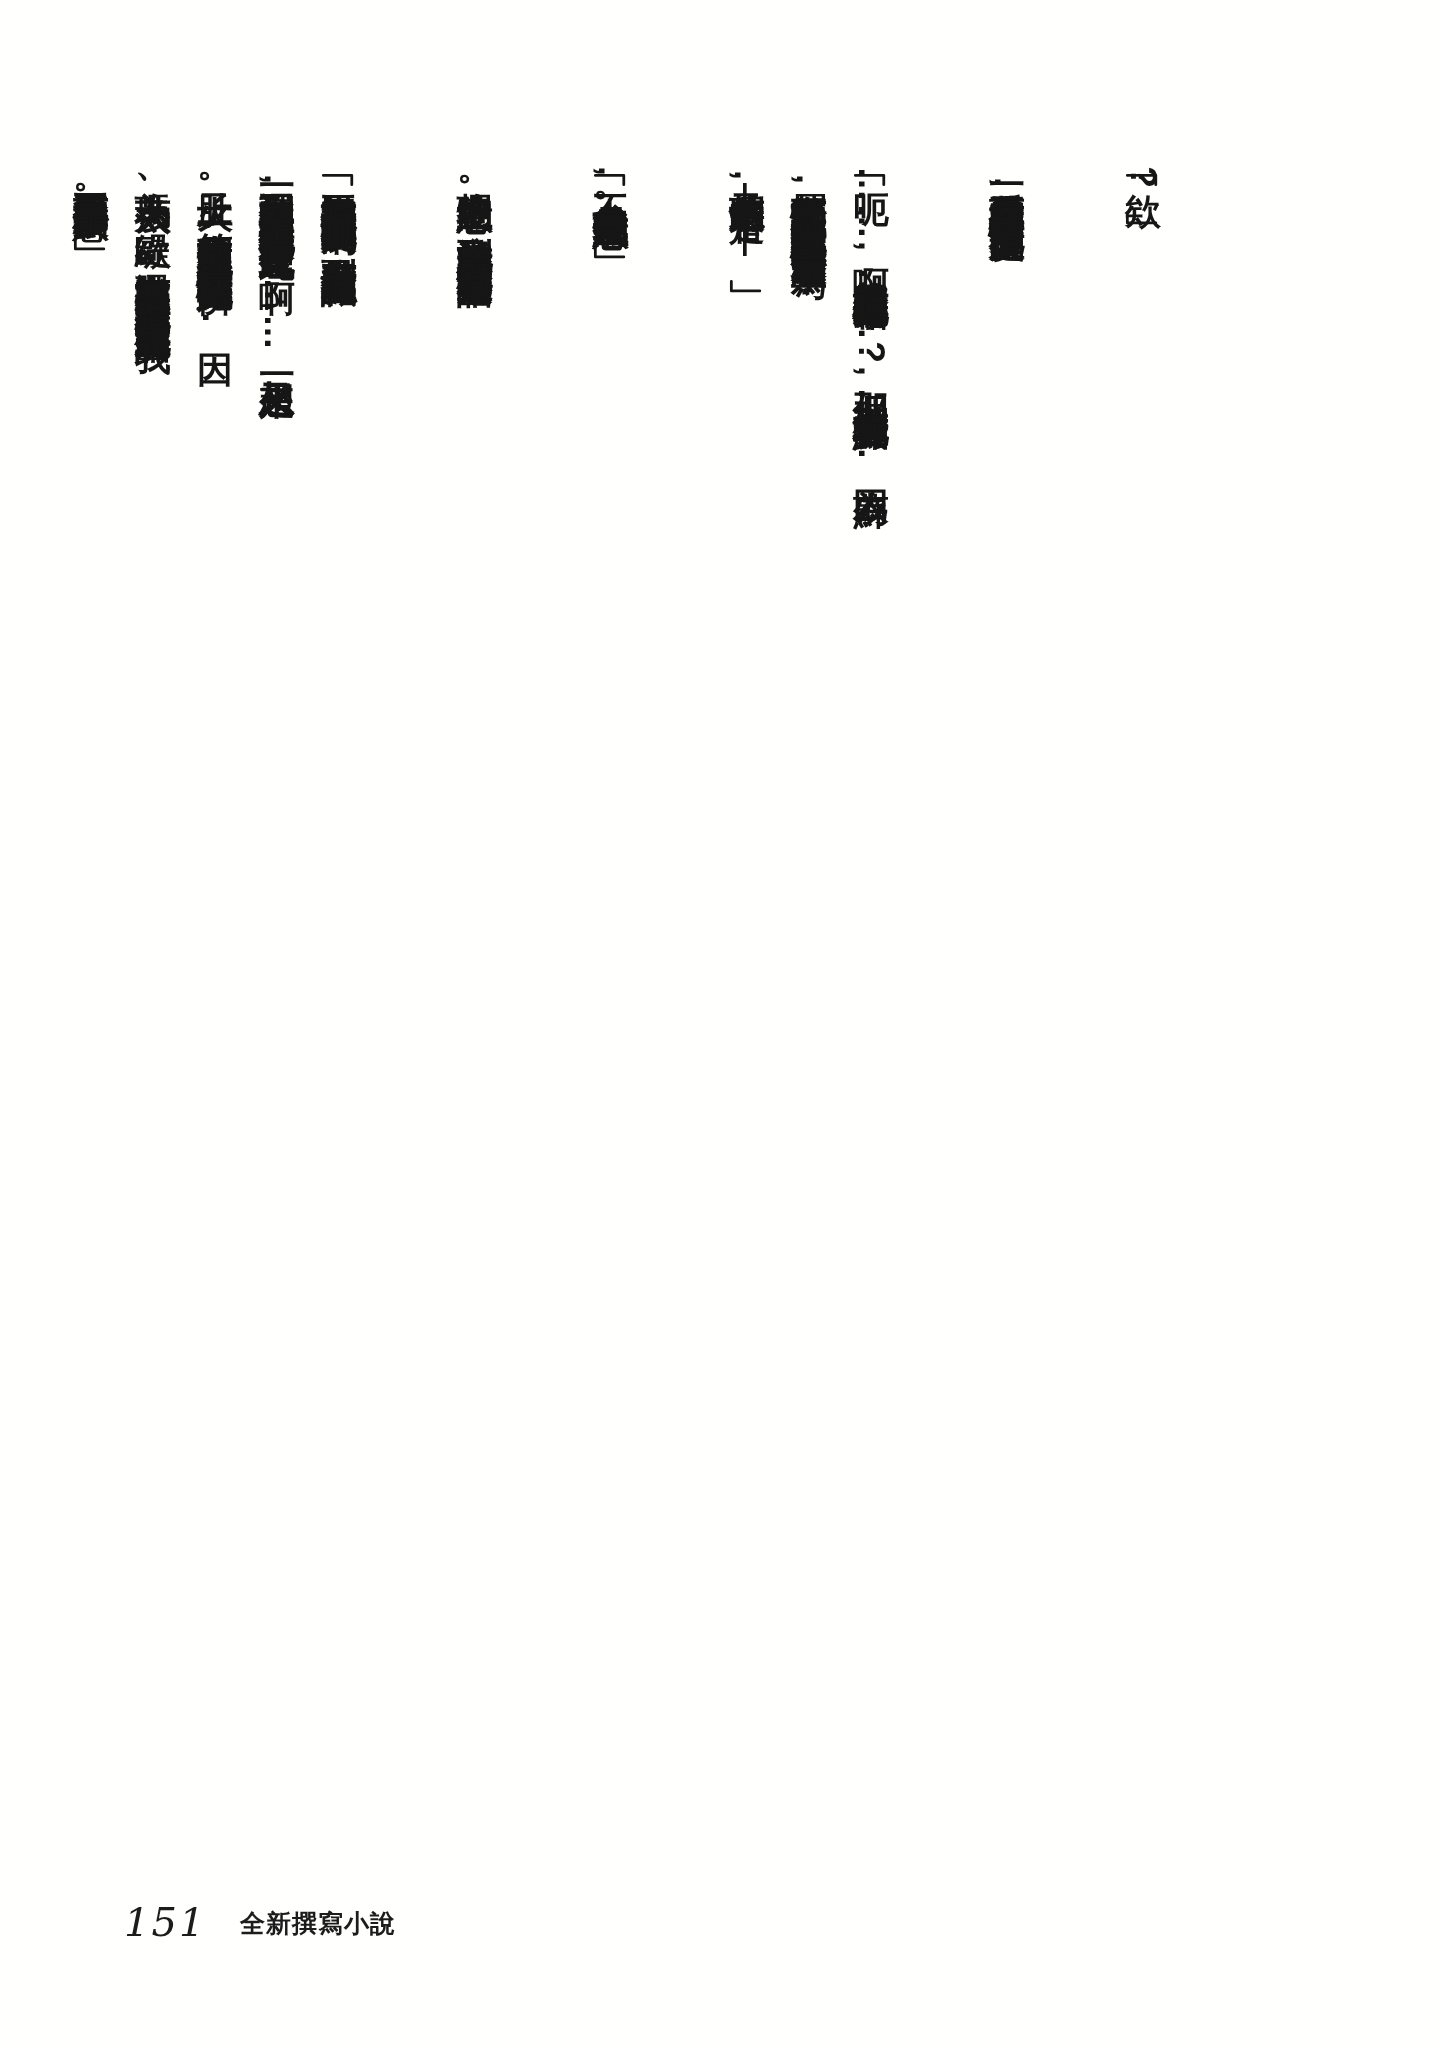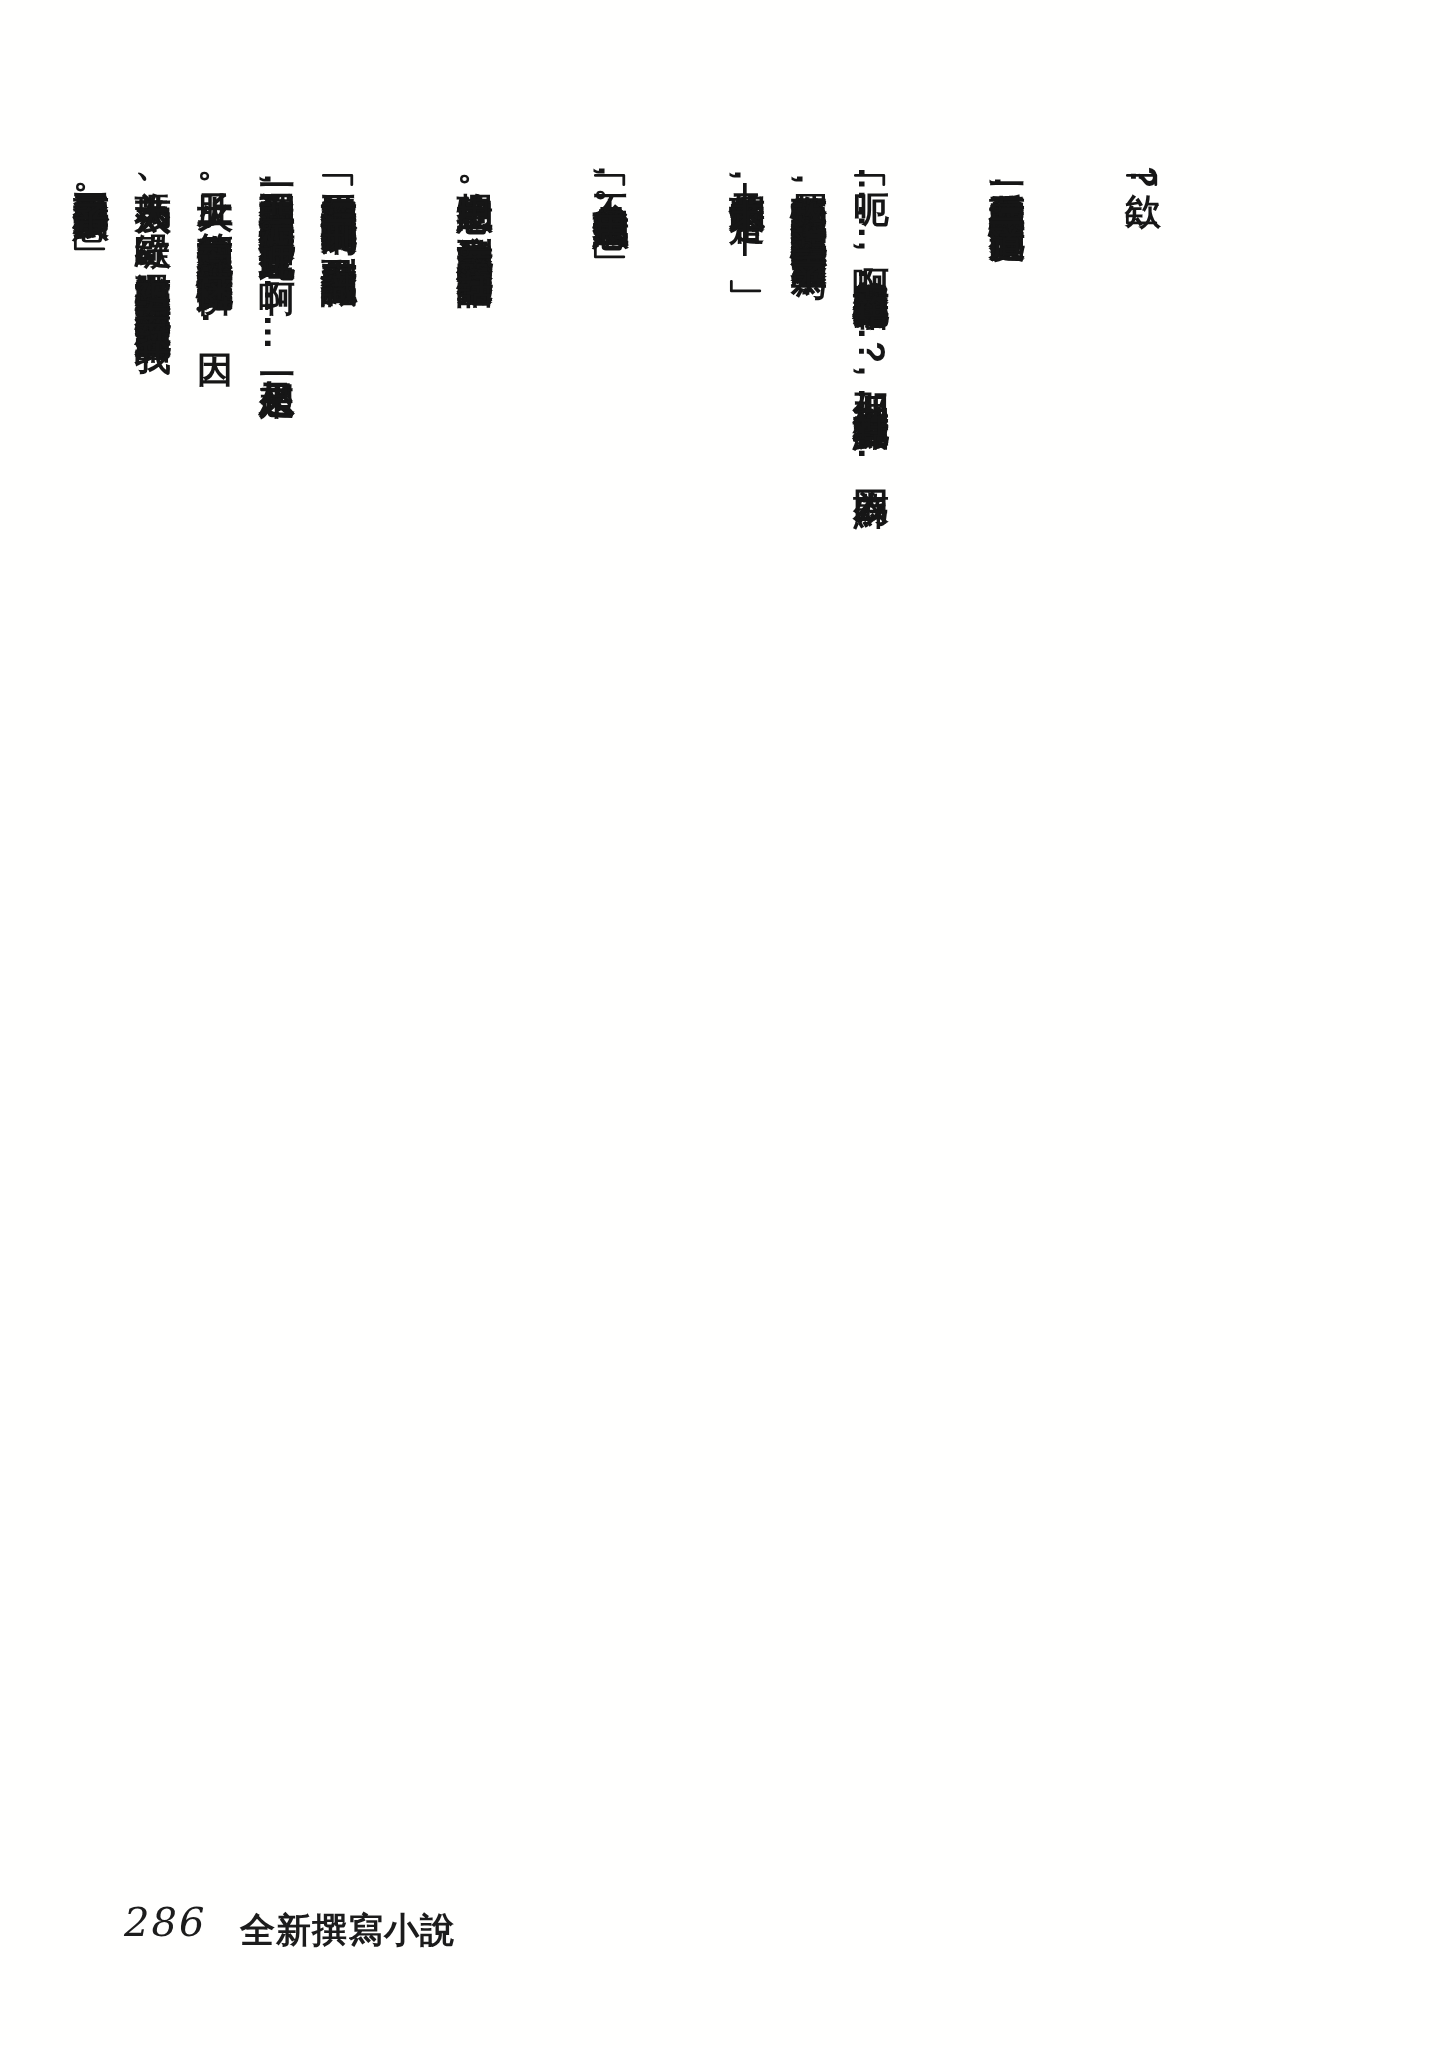--- a/index.html
+++ b/index.html
@@ -50,21 +50,21 @@
     font-style: italic;
     font-size: 40px;
     color: #1c1c1c;
     letter-spacing: 2px;
   }
   .section-label {
     position: absolute;
     left: 240px;
     top: 14px;
     font-family: "Liberation Sans", sans-serif;
-    font-size: 35px;
+    font-size: 25px;
     font-weight: 600;
     color: #1c1c1c;
     letter-spacing: 1px;
   }
 </style>
 </head>
 <body>
 
 <div class="page">
 
@@ -79,17 +79,17 @@
       <div class="column" style="padding-block-start: 74px;">物理上的意思。注意到她話中的含意,米克在腦中像機器一樣重複著這句話。</div>
       <div class="column" style="padding-block-start: 74px;">「以不當言詞侮辱我兩個女兒的傢伙應該通通都執行一萬次死刑。到底是有什麼不滿才會在認識</div>
       <div class="column" style="padding-block-start: 0px;">還不到一年的短暫期間,沒有特別理由地侮辱她們兩個人,實在是豈有此理。啊~……想起來又是一</div>
       <div class="column" style="padding-block-start: 0px;">肚子火。第一次看到蘇菲淚眼汪汪地回到家,然後知道發生什麼事情的時候真的覺得她好可憐……因</div>
       <div class="column" style="padding-block-start: 0px;">為瑪莎太太、緹歐、還有當事人蘇菲的勸阻,我才靜觀到現在,但學校方面的對應如此溫吞的話,我</div>
       <div class="column" style="padding-block-start: 0px;">不會再壓抑對馬可少年的殺意了。」</div>
       <div class="column" style="padding-block-start: 74px;">事態正朝向非常危險的方向前進。像暗雲般開始瀰漫在室內的殺氣讓米克的全身不停冒出冷汗,</div>
     </div>
 
   <div class="footer">
-    <span class="page-number">286</span>
+    <span class="page-number">151</span>
     <span class="section-label">全新撰寫小說</span>
   </div>
 
 </div>
 
 </body></html>

